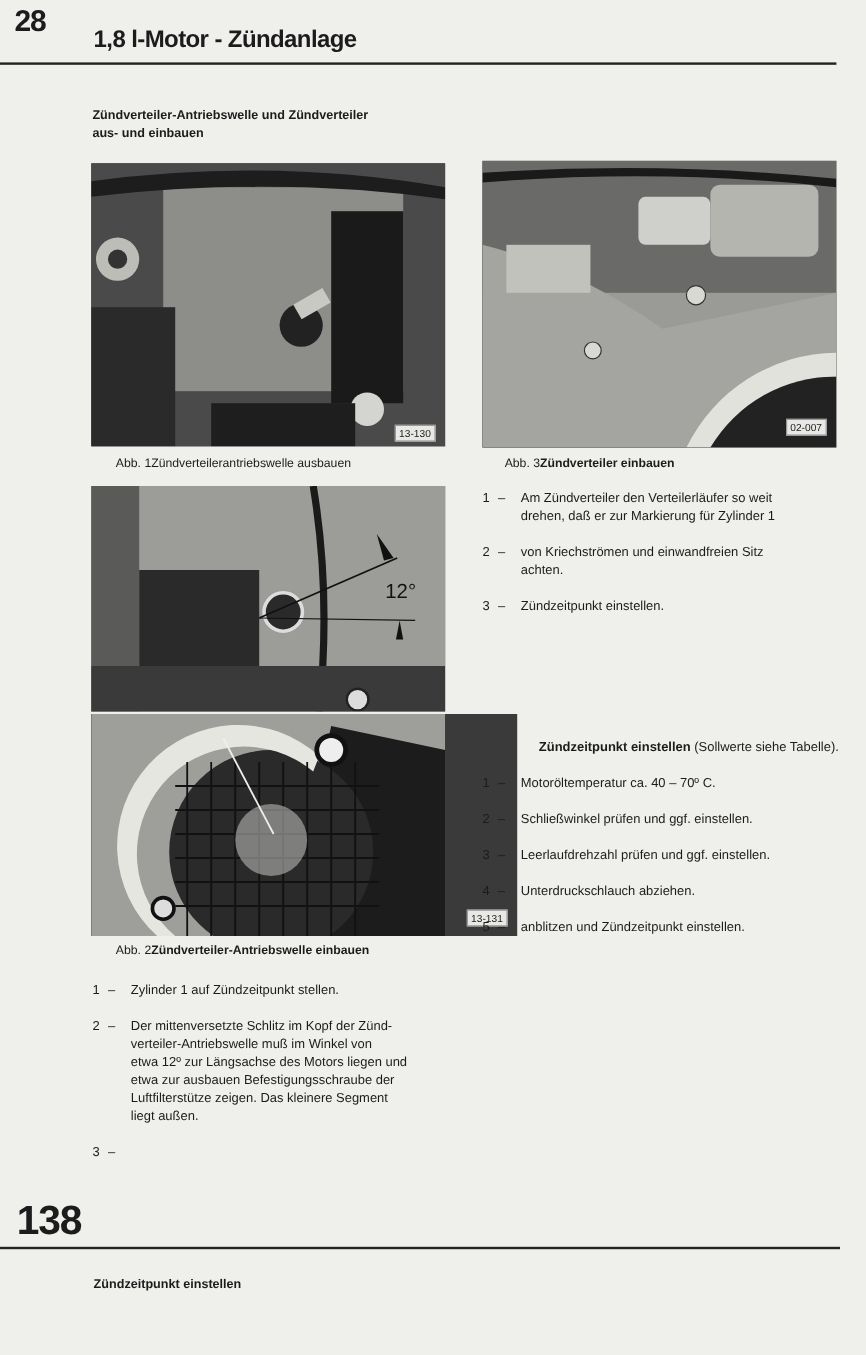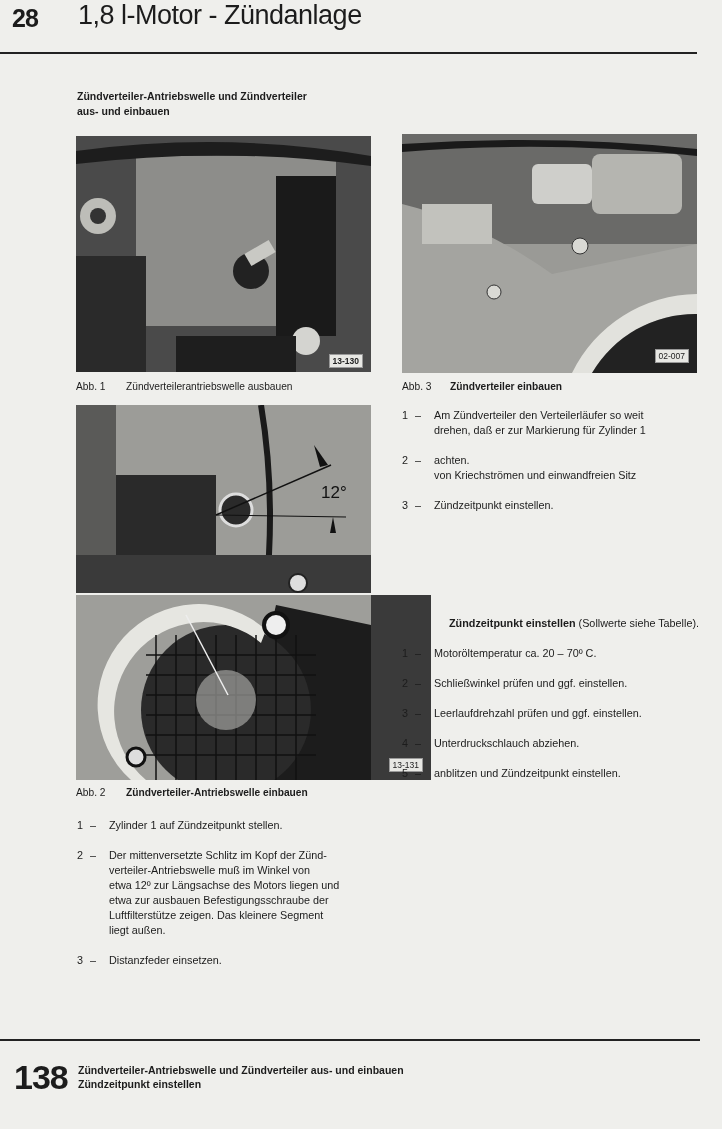--- a/index.html
+++ b/index.html
@@ -4,52 +4,52 @@
 <style>
   html, body { margin: 0; padding: 0; }
   body {
     width: 722px; height: 1129px; position: relative; overflow: hidden;
     background: #efefec;
     font-family: "Liberation Sans", sans-serif;
     color: #1c1c1c;
   }
   .abs { position: absolute; }
   .chapter-num { left: 12px; top: 4px; font-size: 25px; font-weight: bold; letter-spacing: -1px; }
-  .chapter-title { left: 78px; top: 0; font-size: 27px; font-weight: normal; letter-spacing: -0.5px; }
+  .chapter-title { left: 78px; top: 22px; font-size: 20px; font-weight: bold; letter-spacing: -0.5px; }
   .rule { background: #222; height: 2px; }
   .section-title { left: 77px; top: 89px; font-size: 10.5px; font-weight: bold; line-height: 15px; width: 280px; }
   .photo { overflow: hidden; background: #3a3a3a; }
   .photo svg { display: block; }
   .photo-tag { position: absolute; background: #e8e8e4; color: #222; font-size: 8.5px; padding: 0 3px; line-height: 12px; border: 1px solid #999; }
   .caption { font-size: 10.2px; }
-  .caption .num { display: inline-block; width: 50px; }
+  .caption .num { display: inline-block; width: 50px; text-align: right; }
   .caption b { font-weight: bold; }
   .steps { font-size: 10.8px; line-height: 15px; }
   .step { display: flex; margin-bottom: 15px; }
   .step .n { width: 13px; flex: none; }
   .step .dash { width: 19px; flex: none; }
   .step .t { flex: 1; }
   .subhead { font-size: 10.8px; margin-left: 47px; }
   .subhead b { font-weight: bold; }
-  .footer-num { left: 14px; top: 1058px; font-size: 34px; font-weight: bold; letter-spacing: -1px; }
+  .footer-num { left: 14px; top: 998px; font-size: 34px; font-weight: bold; letter-spacing: -1px; }
   .footer-text { left: 78px; top: 1063px; font-size: 10.5px; font-weight: bold; line-height: 14px; }
 </style>
 </head>
 <body>
 
 <div class="abs chapter-num">28</div>
 <div class="abs chapter-title">1,8 l-Motor - Zündanlage</div>
 <div class="abs rule" style="left:0;top:52px;width:697px;"></div>
 
 <div class="abs section-title">
   <div>Zündverteiler-Antriebswelle und Zündverteiler</div>
   <div>aus- und einbauen</div>
 </div>
 
-<div class="abs photo" style="left:76px;top:136px;width:295px;height:236px;font-weight:bold;">
+<div class="abs photo" style="left:76px;top:136px;width:295px;height:236px;">
   <svg width="295" height="236" viewBox="0 0 295 236">
     <rect width="295" height="236" fill="#4a4a4a"></rect>
     <rect x="60" y="20" width="200" height="170" fill="#8d8d8a"></rect>
     <path d="M0 15 Q150 -5 295 20 L295 30 Q150 10 0 28Z" fill="#1d1d1d"></path>
     <circle cx="22" cy="80" r="18" fill="#bdbdb8"></circle>
       <circle cx="22" cy="80" r="8" fill="#333"></circle>
     <rect x="0" y="120" width="70" height="116" fill="#2a2a2a"></rect>
     <circle cx="175" cy="135" r="18" fill="#222"></circle>
     <rect x="170" y="110" width="28" height="14" fill="#c9c9c4" transform="rotate(-30 184 117)"></rect>
     <rect x="200" y="40" width="60" height="160" fill="#1a1a1a"></rect>
@@ -145,56 +145,55 @@
       <div>verteiler-Antriebswelle muß im Winkel von</div>
       <div>etwa 12º zur Längsachse des Motors liegen und</div>
       <div>etwa zur ausbauen Befestigungsschraube der</div>
       <div>Luftfilterstütze zeigen. Das kleinere Segment</div>
       <div>liegt außen.</div>
     </span>
   </div>
   <div class="step">
     <span class="n">3</span>
       <span class="dash">–</span>
-      <span class="t">Distanzfeder einsetzen.</span>
   </div>
 </div>
 
 <div class="abs steps" style="left:402px;top:408px;width:300px;">
   <div class="step">
     <span class="n">1</span>
       <span class="dash">–</span>
     <span class="t">
       <div>Am Zündverteiler den Verteilerläufer so weit</div>
       <div>drehen, daß er zur Markierung für Zylinder 1</div>
     </span>
   </div>
   <div class="step">
     <span class="n">2</span>
       <span class="dash">–</span>
     <span class="t">
+      <div>von Kriechströmen und einwandfreien Sitz</div>
       <div>achten.</div>
-      <div>von Kriechströmen und einwandfreien Sitz</div>
     </span>
   </div>
   <div class="step">
     <span class="n">3</span>
       <span class="dash">–</span>
       <span class="t">Zündzeitpunkt einstellen.</span>
   </div>
 </div>
 
 <div class="abs subhead" style="left:402px;top:617px;">
   <b>Zündzeitpunkt einstellen</b><span> (Sollwerte siehe Tabelle).</span>
 </div>
 <div class="abs steps" style="left:402px;top:646px;width:300px;">
   <div class="step">
     <span class="n">1</span>
       <span class="dash">–</span>
-      <span class="t">Motoröltemperatur ca. 20 – 70º C.</span>
+      <span class="t">Motoröltemperatur ca. 40 – 70º C.</span>
   </div>
   <div class="step">
     <span class="n">2</span>
       <span class="dash">–</span>
       <span class="t">Schließwinkel prüfen und ggf. einstellen.</span>
   </div>
   <div class="step">
     <span class="n">3</span>
       <span class="dash">–</span>
       <span class="t">Leerlaufdrehzahl prüfen und ggf. einstellen.</span>
@@ -209,15 +208,14 @@
       <span class="dash">–</span>
     <span class="t">
       <div>anblitzen und Zündzeitpunkt einstellen.</div>
     </span>
   </div>
 </div>
 
 <div class="abs rule" style="left:0;top:1039px;width:700px;"></div>
 <div class="abs footer-num">138</div>
 <div class="abs footer-text">
-  <div>Zündverteiler-Antriebswelle und Zündverteiler aus- und einbauen</div>
   <div>Zündzeitpunkt einstellen</div>
 </div>
 
 </body></html>

